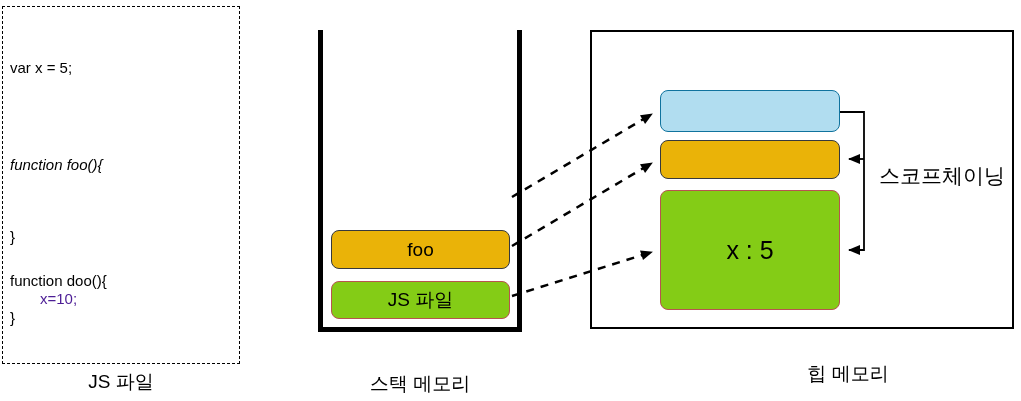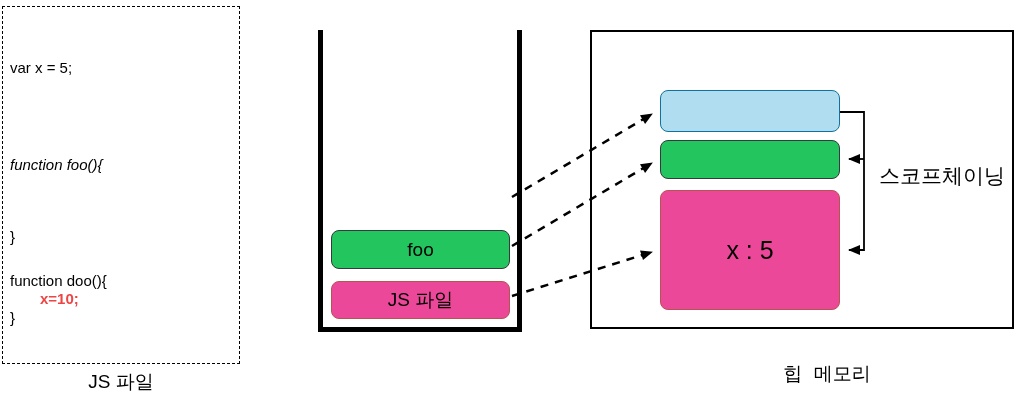--- a/index.html
+++ b/index.html
@@ -13,38 +13,38 @@
   }
   
   .code-box{
     position:absolute;left:2px;top:6px;width:238px;height:358px;
     border:1.5px dashed #000;box-sizing:border-box;
   }
   .code-line{
     position:absolute;left:7px;font-size:15px;line-height:18px;white-space:pre;
   }
   .code-line.indent{left:37px;}
-  .code-line.red{color:#ef4444;font-weight:bold;}
+  .code-line.red{color:#4c1d95;font-weight:normal;}
   .cl-0{top:52px;} .cl-1{top:89px;} .cl-2{top:149px;font-style:italic;} .cl-3{top:187px;}
   .cl-4{top:221px;} .cl-5{top:265px;} .cl-6{top:283px;} .cl-7{top:302px;}
 
   
   .stack-container{
     position:absolute;left:318px;top:30px;width:204px;height:302px;
     border-left:5px solid #000;border-right:5px solid #000;border-bottom:5px solid #000;
     box-sizing:border-box;
   }
   .block{
     position:absolute;border-radius:8px;box-sizing:border-box;
     display:flex;align-items:center;justify-content:center;
     font-size:19px;
   }
   .blue-block{background:#B1DDF0;border:1.5px solid #10739E;}
-  .yellow-block{background:#22c55e;border:1.5px solid #36393D;}
-  .red-block{background:#ec4899;border:1.5px solid #B85450;}
+  .yellow-block{background:#eab308;border:1.5px solid #36393D;}
+  .red-block{background:#84cc16;border:1.5px solid #B85450;}
   .stack-doo{left:331px;top:180px;width:179px;height:41px;}
   .stack-foo{left:331px;top:230px;width:179px;height:39px;}
   .stack-js {left:331px;top:281px;width:179px;height:38px;}
 
   
   .heap-box{
     position:absolute;left:590px;top:30px;width:424px;height:299px;
     border:2px solid #000;box-sizing:border-box;
   }
   .heap-doo   {left:660px;top:90px; width:180px;height:42px;}
@@ -52,21 +52,21 @@
   .heap-global{left:660px;top:190px;width:180px;height:120px;font-size:25px;}
   .annotation{
     position:absolute;left:877px;top:162px;width:130px;
     font-size:21px;text-align:center;white-space:nowrap;
   }
 
   
   .caption{position:absolute;font-size:19px;text-align:center;white-space:nowrap;}
   .cap-js   {left:61px; top:369px;width:120px;}
   .cap-stack{left:350px;top:371px;width:140px;}
-  .cap-heap {left:757px;top:361px;width:140px;font-family:Liberation Mono, monospace;}
+  .cap-heap {left:778px;top:361px;width:140px;}
 
   
   .overlay{position:absolute;left:0;top:0;pointer-events:none;}
 </style>
 </head>
 <body>
 
 <div id="canvas">
 
   <div class="code-box">
@@ -75,20 +75,21 @@
     <div class="code-line cl-4">}</div>
     <div class="code-line cl-5">function doo(){</div>
     <div class="code-line cl-6 indent red">x=10;</div>
     <div class="code-line cl-7">}</div>
   </div>
   <div class="caption cap-js">JS 파일</div>
 
   <div class="stack-container"></div>
   <div class="block yellow-block stack-foo">foo</div>
   <div class="block red-block stack-js">JS 파일</div>
+  <div class="caption cap-stack">스택 메모리</div>
 
   <div class="heap-box"></div>
   <div class="block blue-block heap-doo"></div>
   <div class="block yellow-block heap-foo"></div>
   <div class="block red-block heap-global">x : 5</div>
   <div class="annotation">스코프체이닝</div>
   <div class="caption cap-heap">힙 메모리</div>
 
   <svg class="overlay" width="1021" height="401" viewBox="0 0 1021 401">
     <defs>

